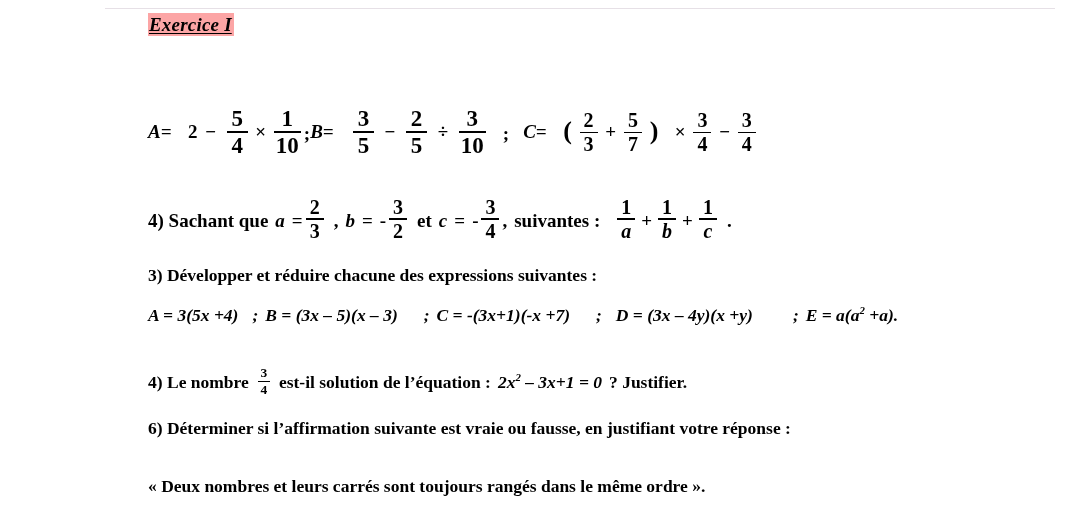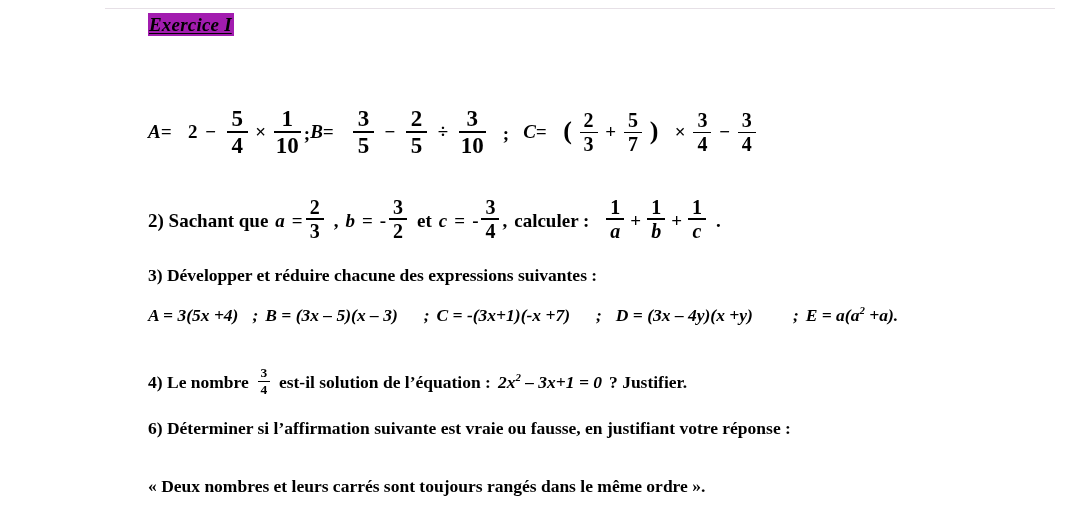--- a/index.html
+++ b/index.html
@@ -45,21 +45,21 @@
   
   .title {
     left: 148px;
     top: 15px;
     font-size: 19px;
     font-style: italic;
     font-weight: bold;
     letter-spacing: 0.2px;
   }
   .title .hl {
-    background: #a21caf;
+    background: #fca5a5;
     text-decoration: underline;
     text-underline-offset: 2px;
     padding: 1px 2px 1px 1px;
   }
 
   
   .prose {
     font-size: 17.5px;
     font-weight: bold;
   }
@@ -234,21 +234,21 @@
       <span>−</span>
       <span class="frac frac-md">
         <span class="num">3</span>
         <span class="bar"></span>
         <span class="den">4</span>
       </span>
     </span>
   </div>
 
   <div class="block mathrow row-q2">
-    <span>2) Sachant que</span>
+    <span>4) Sachant que</span>
     <span class="sp"></span>
     <span class="mi">a</span>
     <span class="sp"></span>
     <span>=</span>
     <span class="frac frac-md">
       <span class="num">2</span>
       <span class="bar"></span>
       <span class="den">3</span>
     </span>
     <span class="sp"></span>
@@ -272,21 +272,21 @@
     <span>=</span>
     <span class="sp"></span>
     <span>-</span>
     <span class="frac frac-md">
       <span class="num">3</span>
       <span class="bar"></span>
       <span class="den">4</span>
     </span>
     <span>,</span>
     <span class="sp"></span>
-    <span>calculer :</span>
+    <span>suivantes :</span>
     <span class="sp2"></span>
     <span class="frac frac-md">
       <span class="num">1</span>
       <span class="bar"></span>
       <span class="den mi">a</span>
     </span>
     <span class="op">+</span>
     <span class="frac frac-md">
       <span class="num">1</span>
       <span class="bar"></span>

